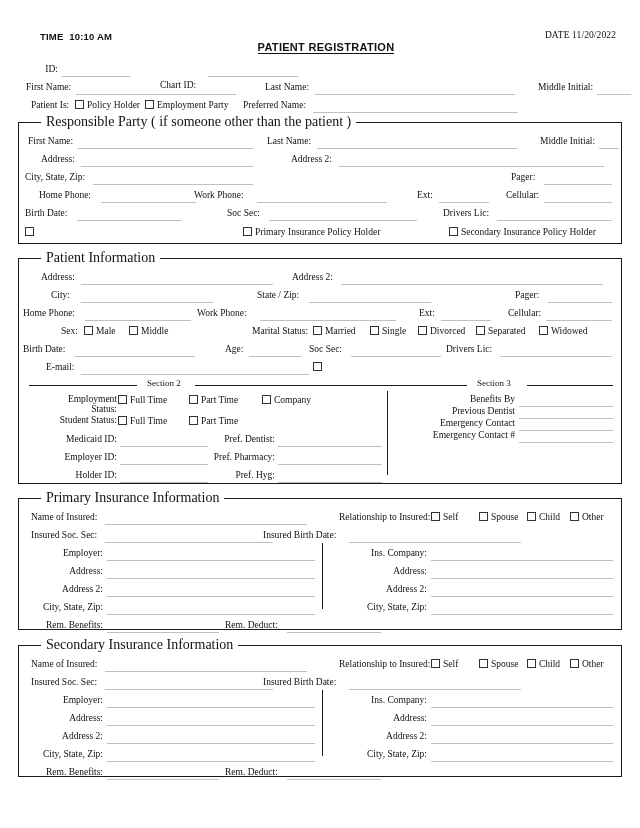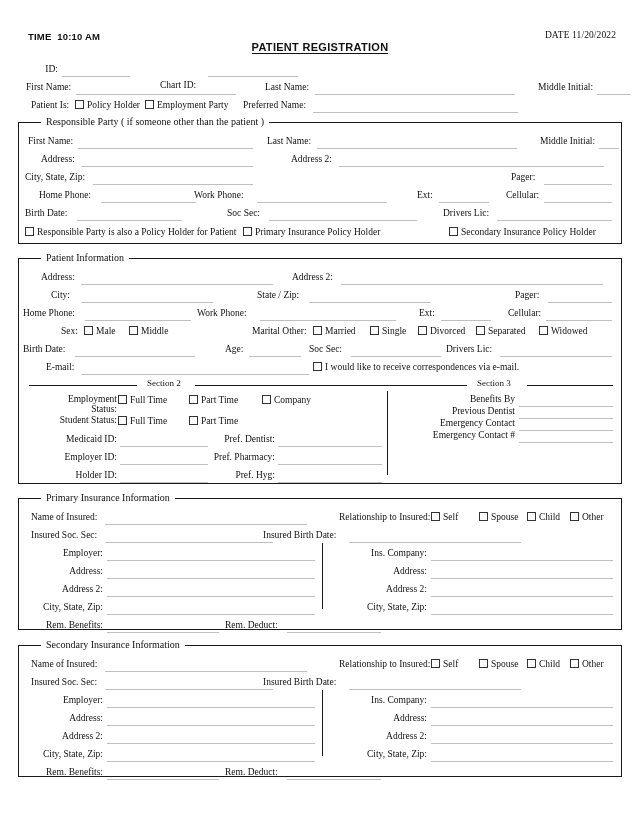--- a/index.html
+++ b/index.html
@@ -7,35 +7,35 @@
     width:640px;height:828px;
     font-family:"Liberation Serif", serif;
     color:#111;
     -webkit-font-smoothing:antialiased;
     position:relative;
     overflow:hidden;
   }
   .page{position:relative;width:640px;height:828px;padding:0;box-sizing:border-box;}
 
   
-  .header{position:relative;height:40px;}
+  .header{position:relative;height:40px;margin-left:12px;}
   .time{position:absolute;left:28px;top:31px;font-family:"Liberation Sans",sans-serif;font-size:9.5px;font-weight:700;letter-spacing:.2px;}
   .date{position:absolute;right:24px;top:30px;font-size:9.5px;letter-spacing:.1px;}
   .title{position:absolute;left:0;right:0;top:41px;text-align:center;
          font-family:"Liberation Sans",sans-serif;font-size:11px;font-weight:700;
          letter-spacing:.3px;}
   .title span{border-bottom:1.5px solid #111;padding-bottom:0px;}
   .lbl{position:absolute;font-size:9.5px;white-space:nowrap;line-height:13px;top:2px;}
   .lbl.r{text-align:right;}
   .line{position:absolute;border-bottom:1px solid #bfbfbf;height:13px;top:2px;}
 
   
   .box{position:absolute;border:1.3px solid #1a1a1a;box-sizing:border-box;}
   .legend{position:absolute;top:-7px;left:22px;background:#fff;padding:0 5px;
-          font-size:10px;line-height:12px;white-space:nowrap;}
+          font-size:14px;line-height:12px;white-space:nowrap;}
 
   
   .cb{position:absolute;width:9px;height:9px;border:1px solid #333;background:#fff;top:3px;box-sizing:border-box;}
   .cblbl{position:absolute;font-size:9.5px;top:2px;line-height:13px;white-space:nowrap;}
 
   .vdiv{position:absolute;width:0;border-left:1.6px solid #1a1a1a;}
   .hr-seg{position:absolute;border-top:1.2px solid #1a1a1a;height:0;}
   .sec-label{position:absolute;font-size:9px;white-space:nowrap;background:#fff;padding:0 6px;}
 </style>
 </head>
@@ -110,21 +110,20 @@
     <div class="line" style="left:525px;top:66px;width:68px;"></div>
 
     <div class="lbl" style="left:6px;top:84px;">Birth Date:</div>
     <div class="line" style="left:58px;top:84px;width:105px;"></div>
     <div class="lbl" style="left:208px;top:84px;">Soc Sec:</div>
     <div class="line" style="left:250px;top:84px;width:148px;"></div>
     <div class="lbl" style="left:424px;top:84px;">Drivers Lic:</div>
     <div class="line" style="left:478px;top:84px;width:115px;"></div>
 
     <div class="cb" style="left:6px;top:104px;"></div>
-    <div class="cblbl" style="left:18px;top:103px;">Responsible Party is also a Policy Holder for Patient</div>
     <div class="cb" style="left:224px;top:104px;"></div>
     <div class="cblbl" style="left:236px;top:103px;">Primary Insurance Policy Holder</div>
     <div class="cb" style="left:430px;top:104px;"></div>
     <div class="cblbl" style="left:442px;top:103px;">Secondary Insurance Policy Holder</div>
   </div>
 
   <div class="box" style="left:18px;top:258px;width:604px;height:226px;">
     <div class="legend">Patient Information</div>
 
     <div class="lbl" style="left:22px;top:12px;">Address:</div>
@@ -147,21 +146,21 @@
     <div class="line" style="left:422px;top:48px;width:50px;"></div>
     <div class="lbl" style="left:489px;top:48px;">Cellular:</div>
     <div class="line" style="left:527px;top:48px;width:66px;"></div>
 
     <div class="lbl" style="left:42px;top:66px;">Sex:</div>
     <div class="cb" style="left:65px;top:67px;"></div>
     <div class="cblbl" style="left:77px;top:66px;">Male</div>
     <div class="cb" style="left:110px;top:67px;"></div>
     <div class="cblbl" style="left:122px;top:66px;">Middle</div>
 
-    <div class="lbl" style="left:233px;top:66px;">Marital Other:</div>
+    <div class="lbl" style="left:233px;top:66px;">Marital Status:</div>
     <div class="cb" style="left:294px;top:67px;"></div>
     <div class="cblbl" style="left:306px;top:66px;">Married</div>
     <div class="cb" style="left:351px;top:67px;"></div>
     <div class="cblbl" style="left:363px;top:66px;">Single</div>
     <div class="cb" style="left:399px;top:67px;"></div>
     <div class="cblbl" style="left:411px;top:66px;">Divorced</div>
     <div class="cb" style="left:457px;top:67px;"></div>
     <div class="cblbl" style="left:469px;top:66px;">Separated</div>
     <div class="cb" style="left:520px;top:67px;"></div>
     <div class="cblbl" style="left:532px;top:66px;">Widowed</div>
@@ -171,21 +170,20 @@
     <div class="lbl" style="left:206px;top:84px;">Age:</div>
     <div class="line" style="left:230px;top:84px;width:52px;"></div>
     <div class="lbl" style="left:290px;top:84px;">Soc Sec:</div>
     <div class="line" style="left:332px;top:84px;width:90px;"></div>
     <div class="lbl" style="left:427px;top:84px;">Drivers Lic:</div>
     <div class="line" style="left:481px;top:84px;width:112px;"></div>
 
     <div class="lbl" style="left:27px;top:102px;">E-mail:</div>
     <div class="line" style="left:62px;top:102px;width:228px;"></div>
     <div class="cb" style="left:294px;top:103px;"></div>
-    <div class="cblbl" style="left:306px;top:102px;">I would like to receive correspondences via e-mail.</div>
 
     <div class="hr-seg" style="left:10px;top:126px;width:108px;"></div>
     <div class="sec-label" style="left:122px;top:119px;">Section 2</div>
     <div class="hr-seg" style="left:176px;top:126px;width:272px;"></div>
     <div class="sec-label" style="left:452px;top:119px;">Section 3</div>
     <div class="hr-seg" style="left:508px;top:126px;width:86px;"></div>
 
     <div class="vdiv" style="left:368px;top:132px;height:84px;"></div>
 
     <div class="lbl r" style="left:20px;top:134px;width:78px;">Employment</div>

